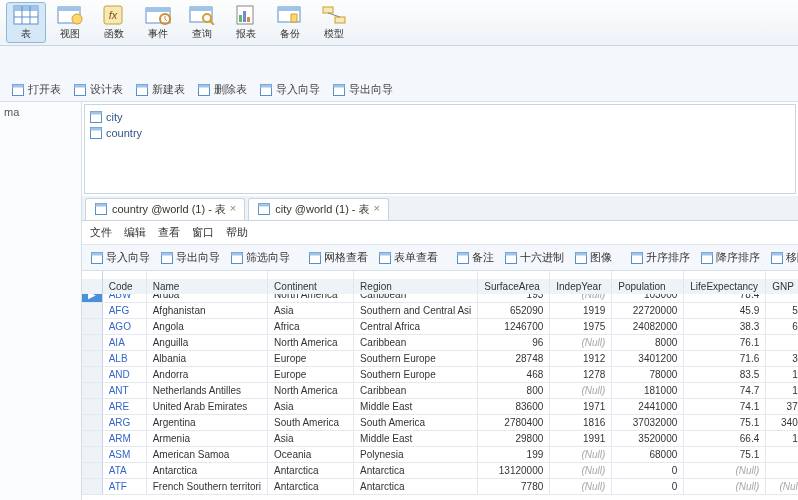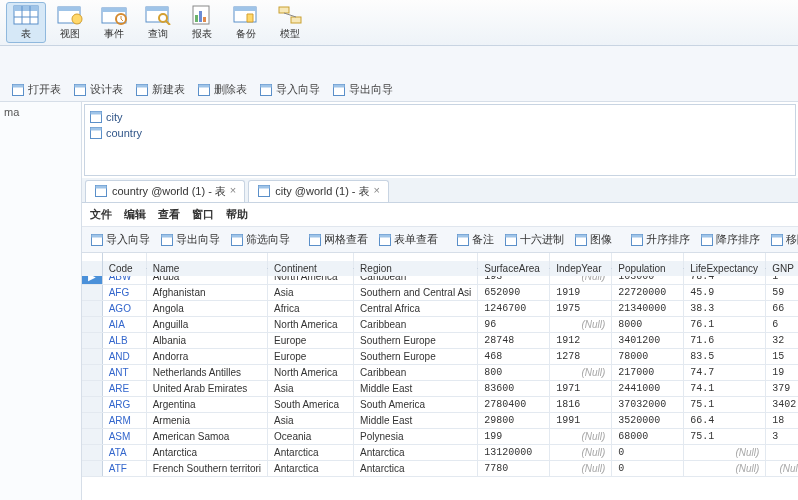--- a/index.html
+++ b/index.html
@@ -8,37 +8,37 @@
 .tb-item { display:flex; flex-direction:column; align-items:center; gap:1px; padding:2px 6px; cursor:pointer; border-radius:3px; }
 .tb-item.active { background:#d6e8f7; border:1px solid #8fb8dd; padding:1px 5px; }
 .tb-icon { width:28px; height:22px; display:flex; align-items:center; justify-content:center; }
 .tb-label { font-size:10px; color:#333; }
 .sub-toolbar { display:flex; gap:2px; padding:2px 6px; background:#f4f7fb; border-bottom:1px solid #d6dee8; align-items:center; }
 .sub-btn { display:flex; align-items:center; gap:3px; padding:2px 5px; cursor:pointer; border-radius:2px; font-size:10px; color:#444;margin-top:32px; }
 .mini-icon { width:14px; height:14px; display:inline-flex; align-items:center; justify-content:center; }
 .content { display:flex; height:calc(100% - 68px); }
 .left-pane { width:82px; border-right:1px solid #d6dee8; background:#fafcfe; padding:4px; font-size:10px; color:#555; }
 .center-pane { flex:1; display:flex; flex-direction:column; overflow:hidden; }
-.tables-list { background:#fff; border:1px solid #c8d4e2; margin:2px; padding:4px; height:72px; overflow:auto; }
+.tables-list { background:#fff; border:1px solid #c8d4e2; margin:2px; padding:4px; height:90px; overflow:auto; }
 .tables-list div { display:flex; align-items:center; gap:3px; padding:1px 0; cursor:pointer; color:#315689; }
 .tabs-bar { display:flex; border-bottom:1px solid #c8d4e2; background:#eef3f8; padding-top:2px; }
 .tab { display:flex; gap:4px; background:#fff; border:1px solid #c8d4e2; border-bottom:none; padding:3px 8px; margin-left:3px; font-size:10px; cursor:pointer; border-radius:3px 3px 0 0; }
 .tab.active { background:#fff; }
 .tab .close { color:#888; cursor:pointer; }
 .menu-row { display:flex; gap:12px; padding:4px 8px; background:#fff; border-bottom:1px solid #e0e6ee; font-size:11px; }
-.menu-row span { cursor:pointer;font-weight:bold; }
+.menu-row span { cursor:pointer; }
 .toolbar-row { display:flex; gap:2px; padding:3px 4px; background:#f4f7fb; border-bottom:1px solid #d6dee8; align-items:center; flex-wrap:nowrap; overflow:hidden; }
 .tr-btn { display:flex; align-items:center; gap:2px; padding:2px 4px; font-size:10px; cursor:pointer; white-space:nowrap; }
 .sep { width:1px; height:16px; background:#c8d4e2; margin:0 3px; }
 .grid-wrap { flex:1; overflow:auto; background:#fff; }
 table { border-collapse:collapse; }
 th, td { border-right:1px solid #e3e9f0; border-bottom:1px solid #e3e9f0; padding:2px 6px; text-align:left; font-size:10px; white-space:nowrap; }
 th { background:#eef3f8; color:#333; font-weight:normal; border-bottom:1px solid #c8d4e2; position:sticky; top:8px; }
 td.code { color:#3366cc; }
-td.num { text-align:left;font-family:Liberation Mono, monospace; }
+td.num { text-align:right; }
 td.null { color:#a8a8a8; font-style:italic; text-align:right; }
 tr.selected td:first-child { background:#4a90d9; color:#fff; }
 .row-marker { width:14px; background:#eef3f8; border-right:1px solid #c8d4e2; text-align:center; color:#666; }
 .nav-bar { display:flex; align-items:center; justify-content:space-between; padding:2px 6px; background:#f4f7fb; border-top:1px solid #d6dee8; font-size:10px; }
 .nav-controls { display:flex; gap:6px; align-items:center; }
 .nav-btn { cursor:pointer; color:#555; padding:0 3px; }
 .page-info { color:#444; }
 svg { display:block; }
 </style>
 </head>
@@ -63,20 +63,29 @@
           <rect x="1" y="2" width="22" height="16" fill="#fff" stroke="#5a8fc9"></rect>
           <rect x="1" y="2" width="22" height="4" fill="#9fc4e8"></rect>
           <circle cx="20" cy="14" r="5" fill="#ffd86b" stroke="#d4a030"></circle>
         </svg>
       </span>
       <span class="tb-label">视图</span>
     </div>
     <div class="tb-item">
       <span class="tb-icon">
         <svg width="26" height="20">
+          <rect x="3" y="1" width="18" height="18" fill="#f7e8b8" stroke="#c9a030" rx="2"></rect>
+          <text x="12" y="14" font-size="11" fill="#7a5600" text-anchor="middle" font-style="italic">fx</text>
+        </svg>
+      </span>
+      <span class="tb-label">函数</span>
+    </div>
+    <div class="tb-item">
+      <span class="tb-icon">
+        <svg width="26" height="20">
           <rect x="1" y="3" width="24" height="15" fill="#fff" stroke="#5a8fc9"></rect>
           <rect x="1" y="3" width="24" height="4" fill="#9fc4e8"></rect>
           <circle cx="20" cy="14" r="5" fill="none" stroke="#d48a30" stroke-width="2"></circle>
           <line x1="20" y1="11" x2="20" y2="14" stroke="#d48a30"></line>
           <line x1="20" y1="14" x2="22" y2="16" stroke="#d48a30"></line>
         </svg>
       </span>
       <span class="tb-label">事件</span>
     </div>
     <div class="tb-item">
@@ -378,21 +387,21 @@
               <td class="num">59</td>
             </tr>
             <tr>
               <td class="row-marker"></td>
               <td class="code ">AGO</td>
               <td class="">Angola</td>
               <td class="">Africa</td>
               <td class="">Central Africa</td>
               <td class="num">1246700</td>
               <td class="num">1975</td>
-              <td class="num">21340000</td>
+              <td class="num">24082000</td>
               <td class="num">38.3</td>
               <td class="num">66</td>
             </tr>
             <tr>
               <td class="row-marker"></td>
               <td class="code ">AIA</td>
               <td class="">Anguilla</td>
               <td class="">North America</td>
               <td class="">Caribbean</td>
               <td class="num">96</td>
@@ -426,21 +435,21 @@
               <td class="num">15</td>
             </tr>
             <tr>
               <td class="row-marker"></td>
               <td class="code ">ANT</td>
               <td class="">Netherlands Antilles</td>
               <td class="">North America</td>
               <td class="">Caribbean</td>
               <td class="num">800</td>
               <td class="null">(Null)</td>
-              <td class="num">217000</td>
+              <td class="num">181000</td>
               <td class="num">74.7</td>
               <td class="num">19</td>
             </tr>
             <tr>
               <td class="row-marker"></td>
               <td class="code ">ARE</td>
               <td class="">United Arab Emirates</td>
               <td class="">Asia</td>
               <td class="">Middle East</td>
               <td class="num">83600</td>

